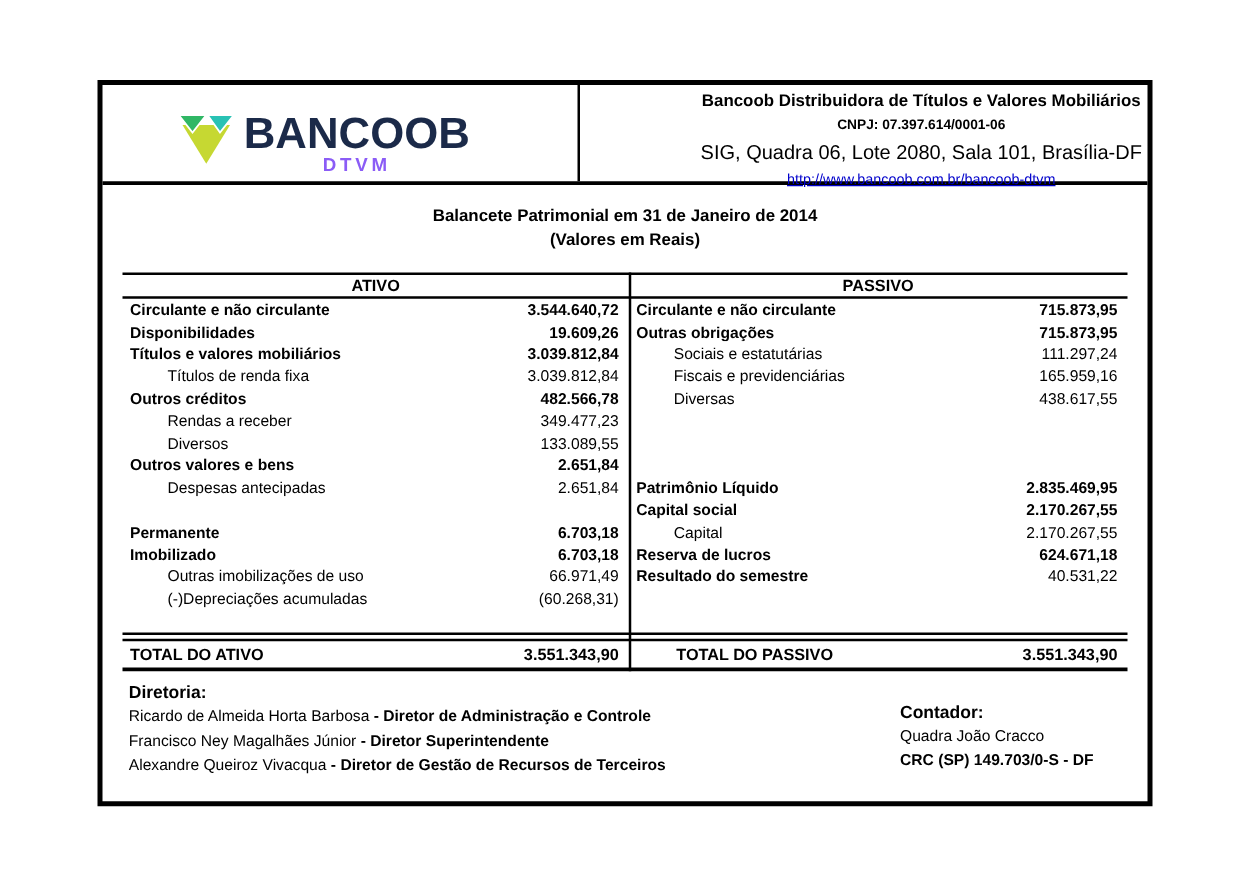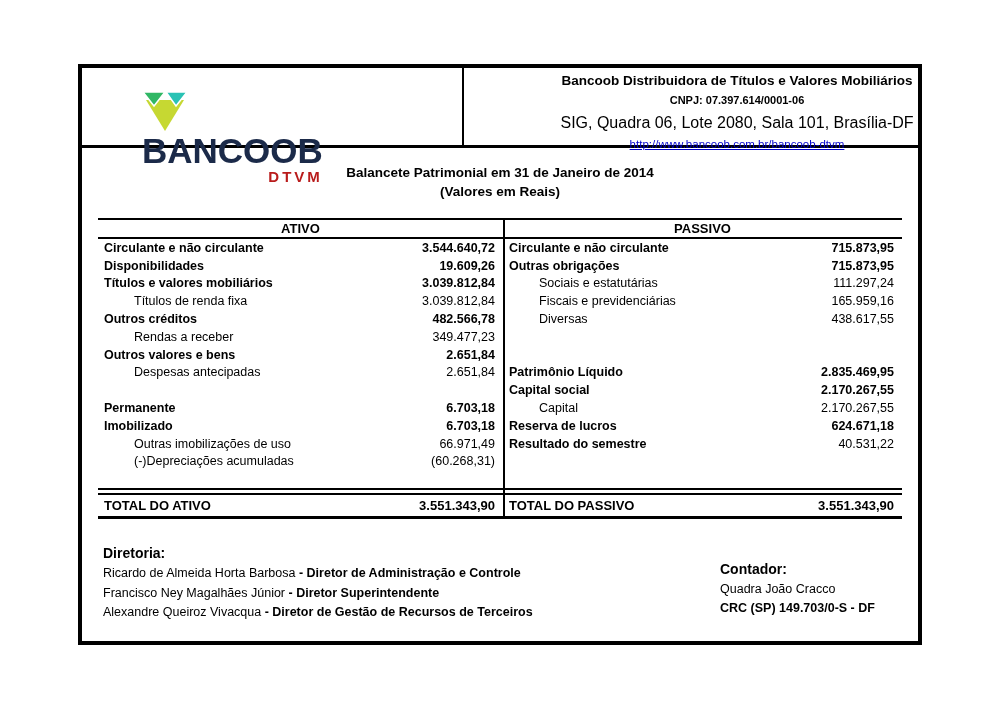--- a/index.html
+++ b/index.html
@@ -10,24 +10,24 @@
   }
   .outer {
     position:absolute; left:78px; top:64px;
     width:844px; height:581px;
     border:4px solid #000; box-sizing:border-box;
     background:#fff;
   }
   
   .hdr-vline { position:absolute; left:380px; top:0; width:2px; height:77px; background:#000; }
   .hdr-hline { position:absolute; left:0; top:77px; width:100%; height:3px; background:#000; }
-  .logo { position:absolute; left:60px; top:21px; display:flex; align-items:flex-start;flex-direction:column; }
+  .logo { position:absolute; left:60px; top:21px; display:flex; align-items:flex-start; }
   .logo svg { margin-right:7px; margin-top:2px; }
   .logo-brand { font-size:35px; font-weight:bold; color:#1b2a49; line-height:1; }
-  .logo-sub { font-size:15px; font-weight:bold; color:#b91c1c; text-align:right; letter-spacing:3px; line-height:1; margin-top:1px; }
+  .logo-sub { font-size:15px; font-weight:bold; color:#8b5cf6; text-align:center; letter-spacing:3px; line-height:1; margin-top:1px; }
   .hdr-right { position:absolute; left:382px; top:0; width:546px; text-align:center; }
   .hr-line1 { font-size:13.5px; font-weight:bold; margin-top:5px; }
   .hr-line2 { font-size:11px; font-weight:bold; margin-top:6px; }
   .hr-line3 { font-size:16px; margin-top:8px; }
   .hr-link  { font-size:11.5px; margin-top:6px; }
   .hr-link a { color:#0000cc; text-decoration:underline; }
   
   .title-block { position:absolute; left:0; top:95px; width:100%; text-align:center; font-weight:bold; font-size:13.5px; line-height:19px; }
   
   .btable { position:absolute; left:16px; top:150px; width:804px; }
@@ -38,21 +38,21 @@
   .t-head .hcell.p { flex:1; }
   .trow { display:flex; height:17.8px; align-items:flex-end; font-size:12.5px; }
   .half { display:flex; height:100%; align-items:center; box-sizing:border-box; }
   .half.left { width:405px; }
   .half.right { flex:1; }
   .cl { flex:1; padding-left:6px; white-space:nowrap; overflow:hidden; }
   .cv { width:150px; text-align:right; padding-right:8px; white-space:nowrap; }
   .b { font-weight:bold; }
   .cl.ind { padding-left:36px; }
   .t-sep { height:3px; border-top:2px solid #000; border-bottom:2px solid #000; }
-  .t-total { display:flex; height:21px; align-items:center; border-bottom:3px solid #000; font-size:13px; font-weight:bold; }
+  .t-total { display:flex; height:21px; align-items:center; border-bottom:3px solid #000; font-size:13px; font-weight:bold;gap:32px; }
   
   .f-dir-title { position:absolute; left:21px; top:477px; font-size:14px; font-weight:bold; }
   .f-dir-lines { position:absolute; left:21px; top:496px; font-size:12.5px; line-height:19.5px; }
   .f-dir-lines .role { font-weight:bold; }
   .f-cont-title { position:absolute; left:638px; top:493px; font-size:14px; font-weight:bold; }
   .f-cont-name  { position:absolute; left:638px; top:514px; font-size:12.5px; }
   .f-cont-crc   { position:absolute; left:638px; top:533px; font-size:12.5px; font-weight:bold;text-align:center; }
 </style>
 </head>
 <body>
@@ -140,20 +140,30 @@
           </div>
           <div class="half right">
             <div class="cl ind">Diversas</div>
             <div class="cv">438.617,55</div>
           </div>
         </div>
         <div class="trow">
           <div class="half left">
             <div class="cl ind">Rendas a receber</div>
             <div class="cv">349.477,23</div>
+          </div>
+          <div class="half right">
+            <div class="cl"></div>
+            <div class="cv"></div>
+          </div>
+        </div>
+        <div class="trow">
+          <div class="half left">
+            <div class="cl ind">Diversos</div>
+            <div class="cv">133.089,55</div>
           </div>
           <div class="half right">
             <div class="cl"></div>
             <div class="cv"></div>
           </div>
         </div>
         <div class="trow">
           <div class="half left">
             <div class="cl b">Outros valores e bens</div>
             <div class="cv b">2.651,84</div>

